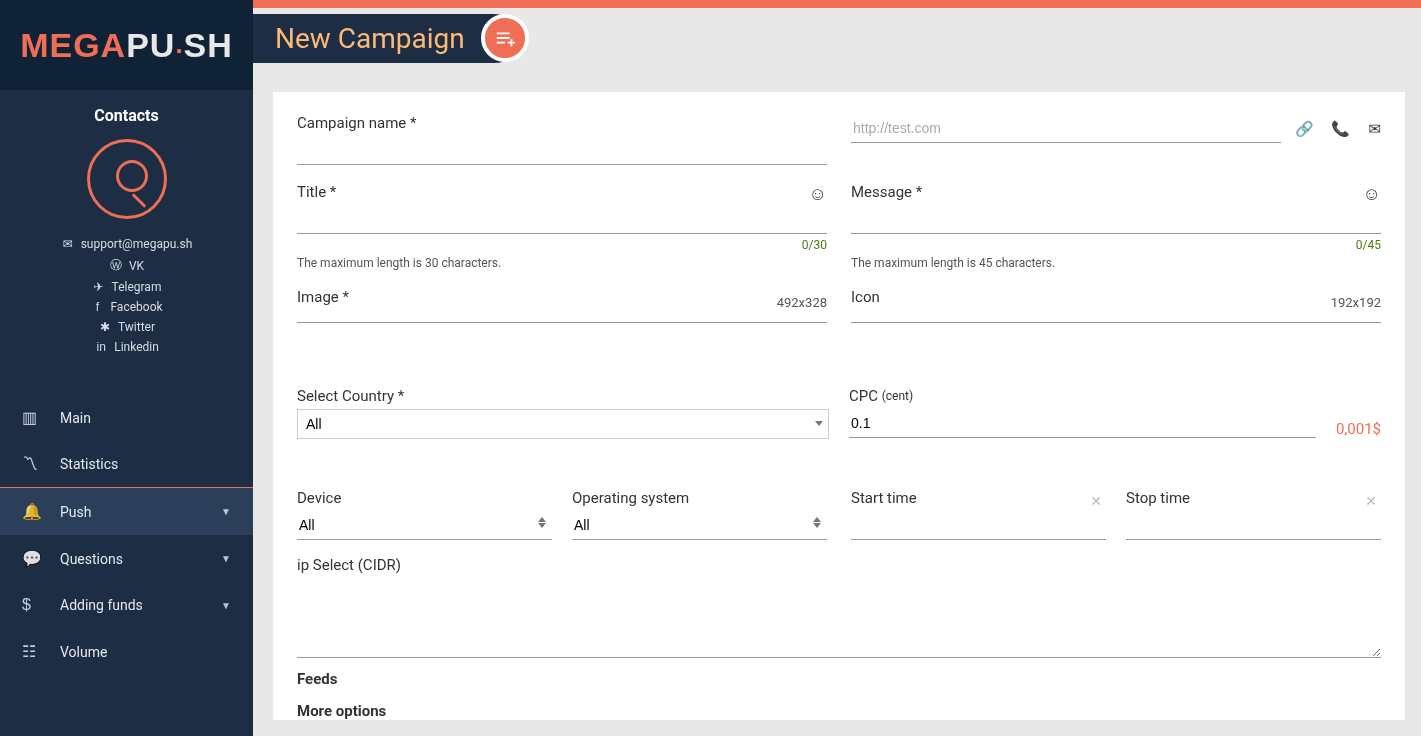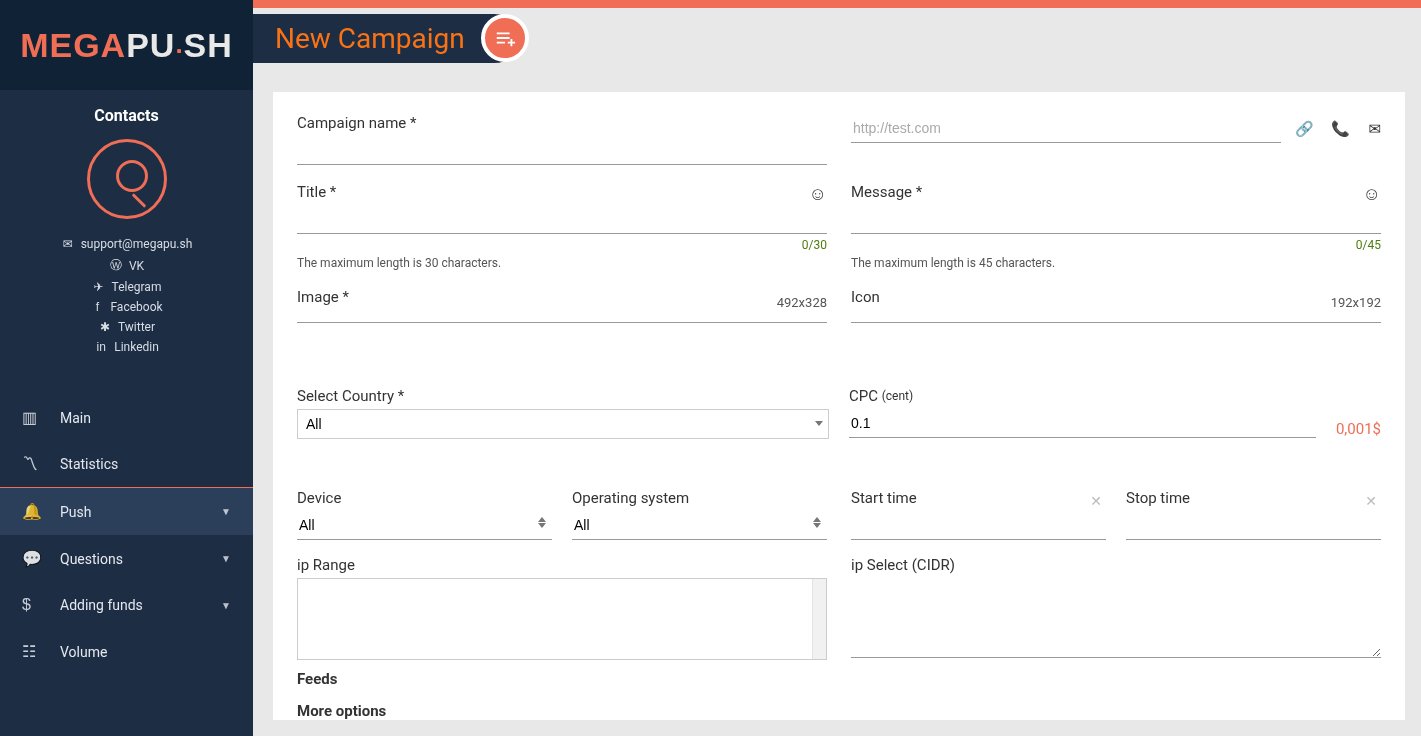--- a/index.html
+++ b/index.html
@@ -42,21 +42,21 @@
     background: #2b3e5a; border-top: 1px solid #ef6e55;
   }
 
   
   .main { flex: 1; display: flex; flex-direction: column; min-width: 0; }
   .topbar { height: 8px; background: #ef6e55; }
   .page-head {
     display: flex; align-items: center; height: 60px; position: relative;
   }
   .title-block {
-    background: #1d2d44; color: #f97316; font-size: 28px; font-weight: 400;
+    background: #1d2d44; color: #fdba74; font-size: 28px; font-weight: 400;
     padding: 8px 54px 8px 22px; border-top-right-radius: 30px; border-bottom-right-radius: 30px;
     display:flex; align-items:center; gap:12px;
   }
   .title-badge {
     width: 48px; height: 48px; border-radius: 50%; background: #ef6e55; border:4px solid #fff;
     display:flex; align-items:center; justify-content:center; margin-left:-38px;
   }
   .title-badge svg { width:22px; height:22px; fill:#fff; }
 
   .content {
@@ -336,27 +336,20 @@
           <div class="time-wrap">
             <div class="field-label">Stop time</div>
             <input type="text" style="">
             <span class="clear-x g">✕</span>
           </div>
         </div>
       </div>
     </div>
 
     <div class="row" style="margin-top:16px;">
-      <div class="col">
-        <div class="field-label">ip Range</div>
-        <div class="scroll-split" style="border:1px solid #ccc;">
-          <textarea style="border: none; resize: none;"></textarea>
-          <div class="fake-scroll"></div>
-        </div>
-      </div>
       <div class="col-right">
         <div class="field-label">ip Select (CIDR)</div>
         <textarea class="ta-plain" style=""></textarea>
       </div>
     </div>
 
     <div class="section-h">Feeds</div>
     <div class="section-h">More options</div>
 
     <div class="actions">

